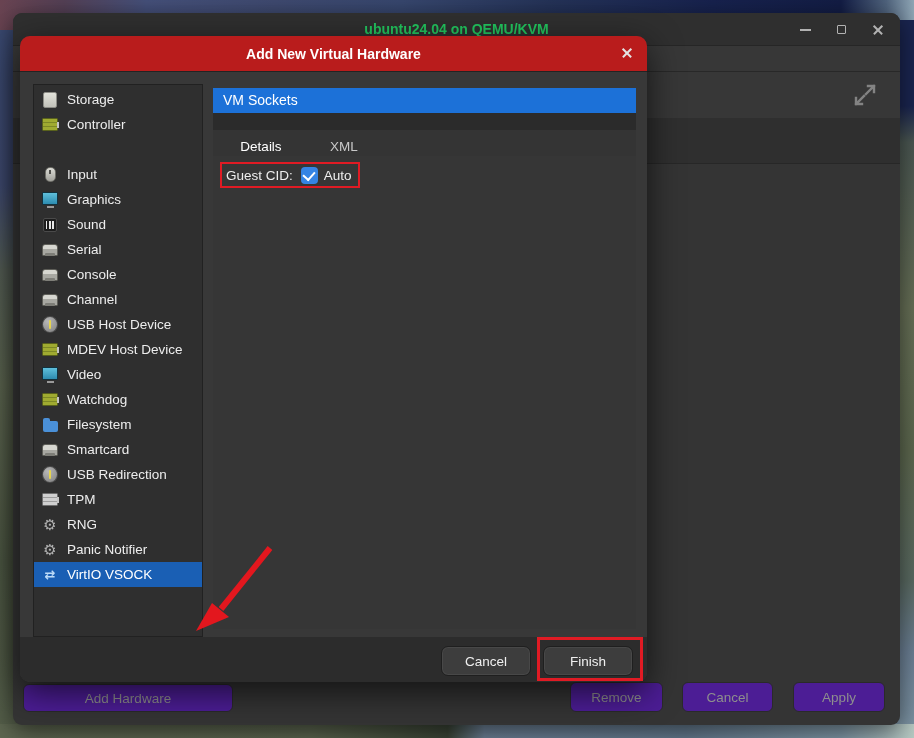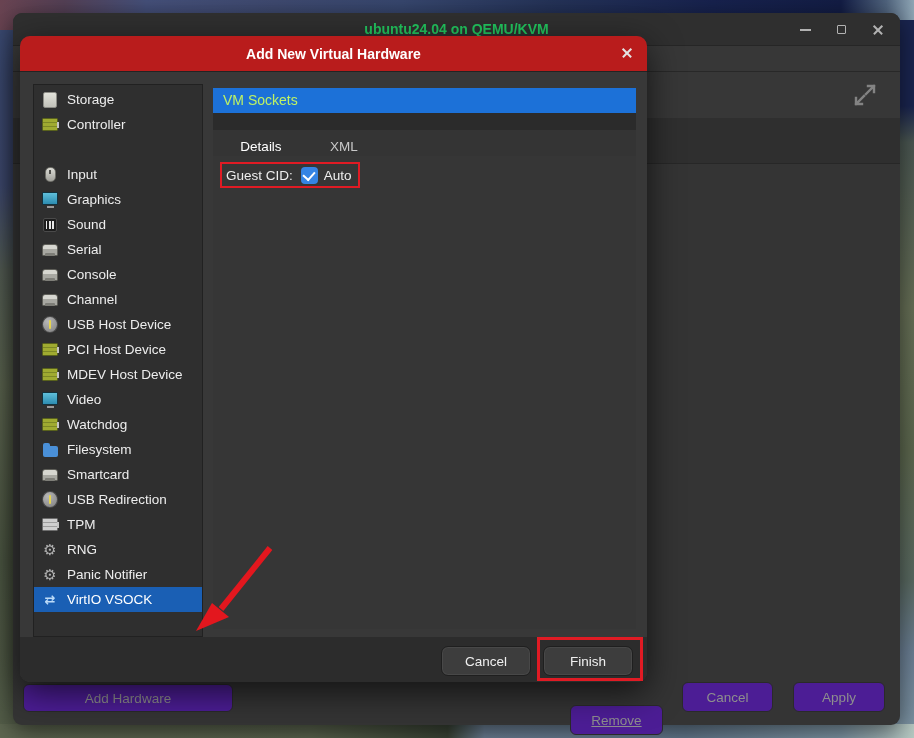--- a/index.html
+++ b/index.html
@@ -29,21 +29,21 @@
   .xmark { position:relative; width:12px; height:12px; display:inline-block; }
   .xmark::before,.xmark::after { content:""; position:absolute; left:0; top:5.2px; width:12px; height:1.7px; background:currentColor; }
   .xmark::before { transform:rotate(45deg); } .xmark::after { transform:rotate(-45deg); }
   .bg-band1 { height:26px; background:#373737; border-bottom:1px solid #282828; }
   .bg-band2 { position:relative; height:46px; background:#373737; }
   .expand-ic { position:absolute; right:22px; top:10px; opacity:.75; }
   .bg-band3 { height:46px; background:#2f2f2f; border-bottom:1px solid #272727; }
   .dimbtn { position:absolute; height:30px; background:#4c1d95; border:1px solid #2a2a2a; border-radius:6px;
     color:#8e8e8e; font-size:13.5px; display:flex; align-items:center; justify-content:center; }
   .btn-addhw { left:10px; top:671px; width:210px; height:28px; }
-  .btn-remove { left:557px; top:692px; width:93px;text-decoration:underline; }
+  .btn-remove { left:557px; top:669px; width:93px; }
   .btn-bgcancel { left:669px; top:669px; width:91px; }
   .btn-apply { left:780px; top:669px; width:92px; }
 
   
   .dialog { position:absolute; left:20px; top:36px; width:627px; height:646px;
     background:#383838; border-radius:10px; box-shadow:0 10px 34px rgba(0,0,0,.65); }
   .dlg-titlebar { position:relative; height:36px; background:#b91c1c; border-radius:10px 10px 0 0;
     border-bottom:1px solid #232323; display:flex; align-items:center; justify-content:center; }
   .dlg-title { font-weight:bold; color:#fff; font-size:14px; }
   .dlg-close { position:absolute; right:14px; top:11px; color:#e4e4e4; cursor:default; }
@@ -81,21 +81,21 @@
     background:radial-gradient(circle at 35% 30%, #b8b8b8, #7e7e7e); border:1px solid #4c4c4c; }
   .icon.usb::after { content:""; position:absolute; top:3.5px; left:7px; width:2px; height:8.5px; background:#e6d44e; border-radius:1px; }
   .icon.folder::before { content:""; width:15px; height:11px; margin-top:3px; background:#4a90d8; border-radius:1px 2px 2px 2px; }
   .icon.folder::after { content:""; position:absolute; top:1px; left:0.5px; width:7px; height:4px; background:#4a90d8; border-radius:2px 2px 0 0; }
   .icon.gear { font-size:15px; color:#b0b0b0; line-height:16px; }
   .icon.arrows { font-size:13px; font-weight:bold; color:#8ec3f2; }
   .side-item.selected .icon.arrows { color:#bcdbf8; }
 
   
   .panel-header { position:absolute; left:193px; top:52px; width:423px; height:25px;
-    background:#1c71d8; color:#bef264; font-size:14px; line-height:25px; padding-left:10px; }
+    background:#1c71d8; color:#ffffff; font-size:14px; line-height:25px; padding-left:10px; }
   .panel-gap { position:absolute; left:193px; top:77px; width:423px; height:17px; background:#2b2b2b; }
   .tabs { position:absolute; left:193px; top:94px; width:423px; height:34px; background:#343434;
     border-bottom:1px solid #4f4f4f; display:flex; align-items:stretch; padding-left:12px;gap:11px; }
   .tab { position:relative; width:72px; display:flex; align-items:center; justify-content:center; color:#c8c8c8; }
   .tab.active { color:#fff; }
   .tab.active::after { content:""; position:absolute; bottom:0; left:0; width:100%; height:3px; background:#3584e4; }
   .panel-content { position:absolute; left:193px; top:120px; width:423px; height:473px; background:#363636; }
   .cid-row { position:absolute; left:7px; top:6px; height:26px; border:2px solid #e01b24;
     display:flex; align-items:center; padding:0 6px 0 4px; gap:8px; }
   .checkbox { width:17px; height:17px; background:#3584e4; border-radius:4px; position:relative; flex:none; }
@@ -185,24 +185,20 @@
       <div class="side-item">
         <span class="icon port"></span>
         <span class="lbl">Channel</span>
       </div>
       <div class="side-item">
         <span class="icon usb"></span>
         <span class="lbl">USB Host Device</span>
       </div>
       <div class="side-item">
         <span class="icon chip-green"></span>
-        <span class="lbl">PCI Host Device</span>
-      </div>
-      <div class="side-item">
-        <span class="icon chip-green"></span>
         <span class="lbl">MDEV Host Device</span>
       </div>
       <div class="side-item">
         <span class="icon monitor"></span>
         <span class="lbl">Video</span>
       </div>
       <div class="side-item">
         <span class="icon chip-green"></span>
         <span class="lbl">Watchdog</span>
       </div>

